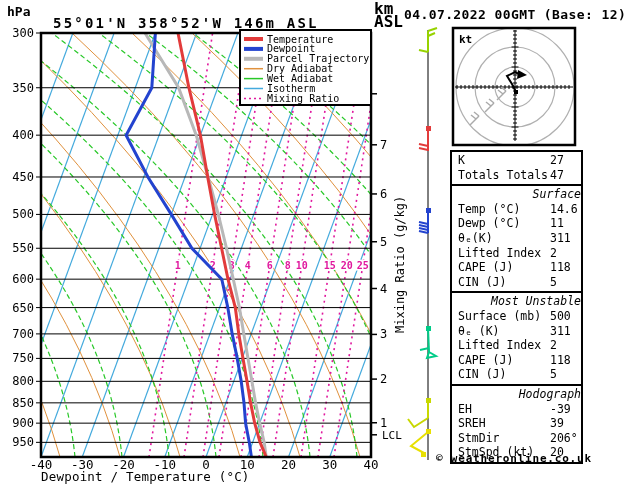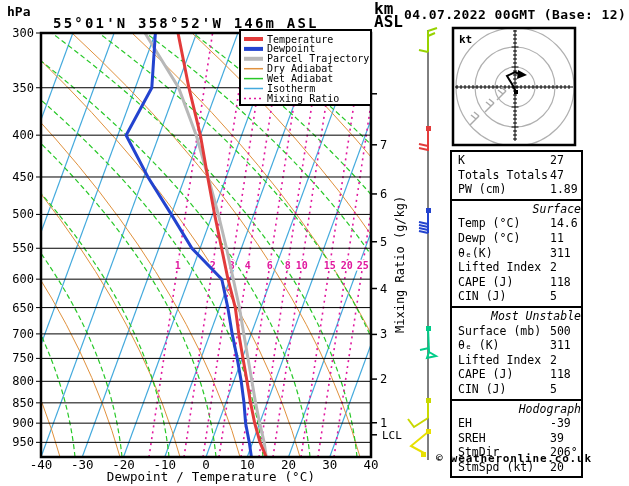--- a/index.html
+++ b/index.html
@@ -4,21 +4,21 @@
 <style>
   html,body{margin:0;padding:0;background:#fff;}
   #screen{position:relative;width:629px;height:486px;background:#fff;overflow:hidden;
           font-family:"DejaVu Sans Mono",monospace;color:#000;}
   #chart-svg{position:absolute;left:0;top:0;}
   .abs{position:absolute;white-space:nowrap;}
   #hpa-label{left:7px;top:4px;font-size:13px;font-weight:bold;}
   #main-title{left:53px;top:6px;font-size:14px;font-weight:bold;letter-spacing:2.2px;margin-top:9px;}
   #km-asl{left:374px;top:2px;font-size:16px;font-weight:bold;line-height:13px;}
   #date-label{left:404px;top:7px;font-size:13px;font-weight:bold;letter-spacing:0.4px;}
-  #x-axis-title{left:41px;top:469px;width:340px;text-align:center;font-size:12.5px;letter-spacing:0.2px;}
+  #x-axis-title{left:41px;top:469px;width:340px;font-size:12.5px;letter-spacing:0.2px;}
   #mixing-axis-title{left:339px;top:265px;width:122px;height:14px;text-align:center;
       font-size:12px;transform:rotate(-90deg);}
   #copyright{left:436px;top:452px;font-size:11px;font-weight:bold;letter-spacing:0.8px;}
   #stats-panel{left:450px;top:152px;width:133px;font-size:11.5px;line-height:14.6px;}
   .sec{border:2px solid #000;margin-top:-2px;padding:1px 0 2px 0;background:#fff;}
   .sec-title{text-align:right;font-style:italic;}
   .prow{display:flex;padding:0 0 0 6px;}
   .prow .lbl{width:92px;}
   .prow .val{flex:1;}
 </style>
@@ -346,24 +346,20 @@
   <div class="abs" id="stats-panel">
       <div class="sec">
         <div class="prow">
           <span class="lbl">K</span>
           <span class="val">27</span>
         </div>
         <div class="prow">
           <span class="lbl">Totals Totals</span>
           <span class="val">47</span>
         </div>
-        <div class="prow">
-          <span class="lbl">PW (cm)</span>
-          <span class="val">1.89</span>
-        </div>
       </div>
       <div class="sec">
         <div class="sec-title">Surface</div>
         <div class="prow">
           <span class="lbl">Temp (°C)</span>
           <span class="val">14.6</span>
         </div>
         <div class="prow">
           <span class="lbl">Dewp (°C)</span>
           <span class="val">11</span>

